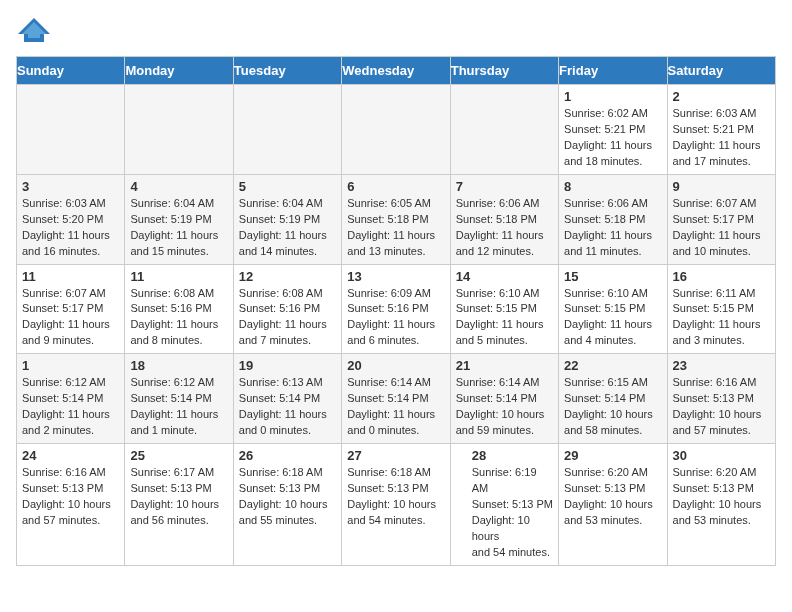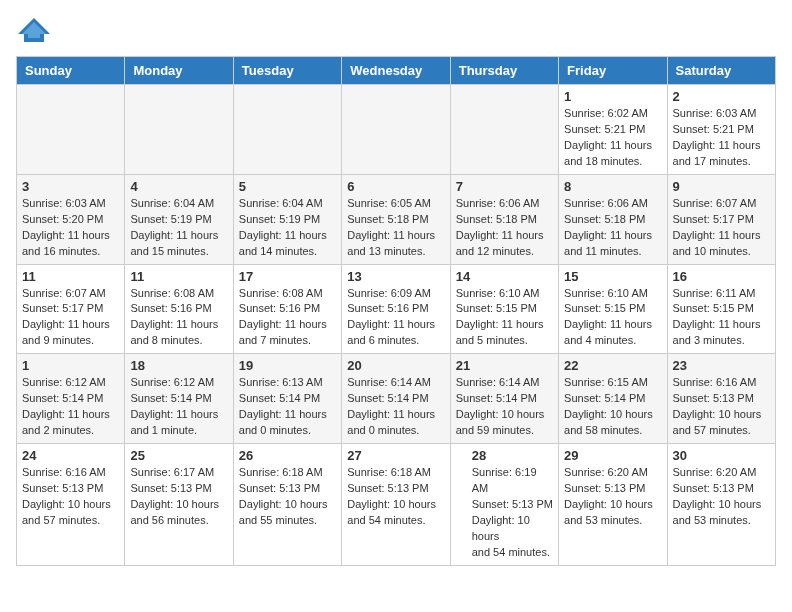--- a/index.html
+++ b/index.html
@@ -47,21 +47,21 @@
     table {
       width: 100%;
       border-collapse: collapse;
       table-layout: fixed;
     }
     thead tr th {
       background-color: #2e7abf;
       color: #fff;
       font-size: 13px;
       font-weight: bold;
-      padding: 6px 8px;
+      padding: 6px 0;
       text-align: left;
       border: 1px solid #ccc;
     }
     tbody tr td {
       vertical-align: top;
       border: 1px solid #ccc;
       padding: 4px 5px;
       font-size: 11px;
       color: #333;
       height: 85px;
@@ -201,21 +201,21 @@
 and 9 minutes.</div>
         </td>
         <td style="background: rgb(255, 255, 255);">
           <span class="day-num">11</span>
           <div class="day-info" style="white-space: pre-line;">Sunrise: 6:08 AM
 Sunset: 5:16 PM
 Daylight: 11 hours
 and 8 minutes.</div>
         </td>
         <td style="background: rgb(255, 255, 255);">
-          <span class="day-num">17</span>
+          <span class="day-num">12</span>
           <div class="day-info" style="white-space: pre-line;">Sunrise: 6:08 AM
 Sunset: 5:16 PM
 Daylight: 11 hours
 and 7 minutes.</div>
         </td>
         <td style="background: rgb(255, 255, 255);">
           <span class="day-num">13</span>
           <div class="day-info" style="white-space: pre-line;">Sunrise: 6:09 AM
 Sunset: 5:16 PM
 Daylight: 11 hours

